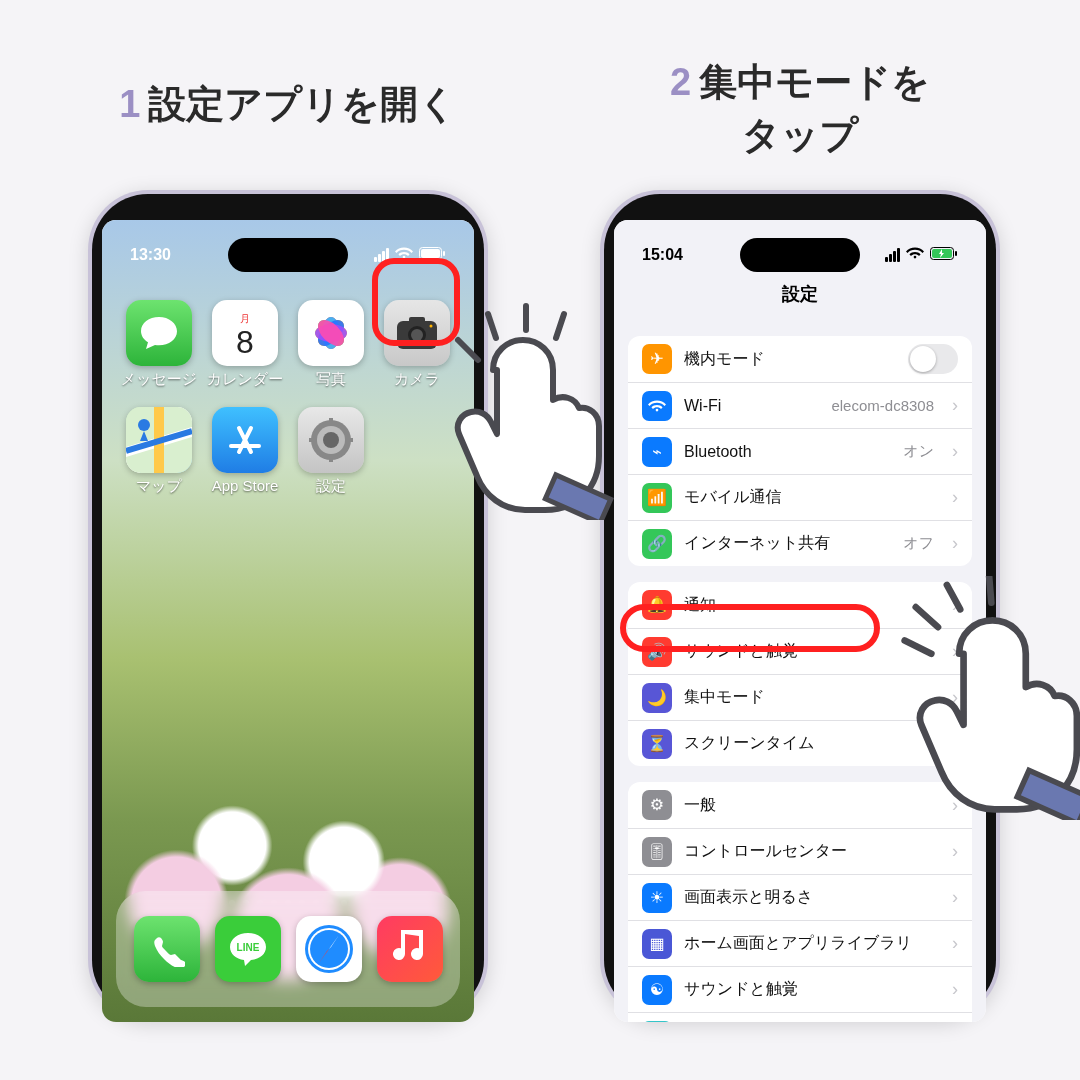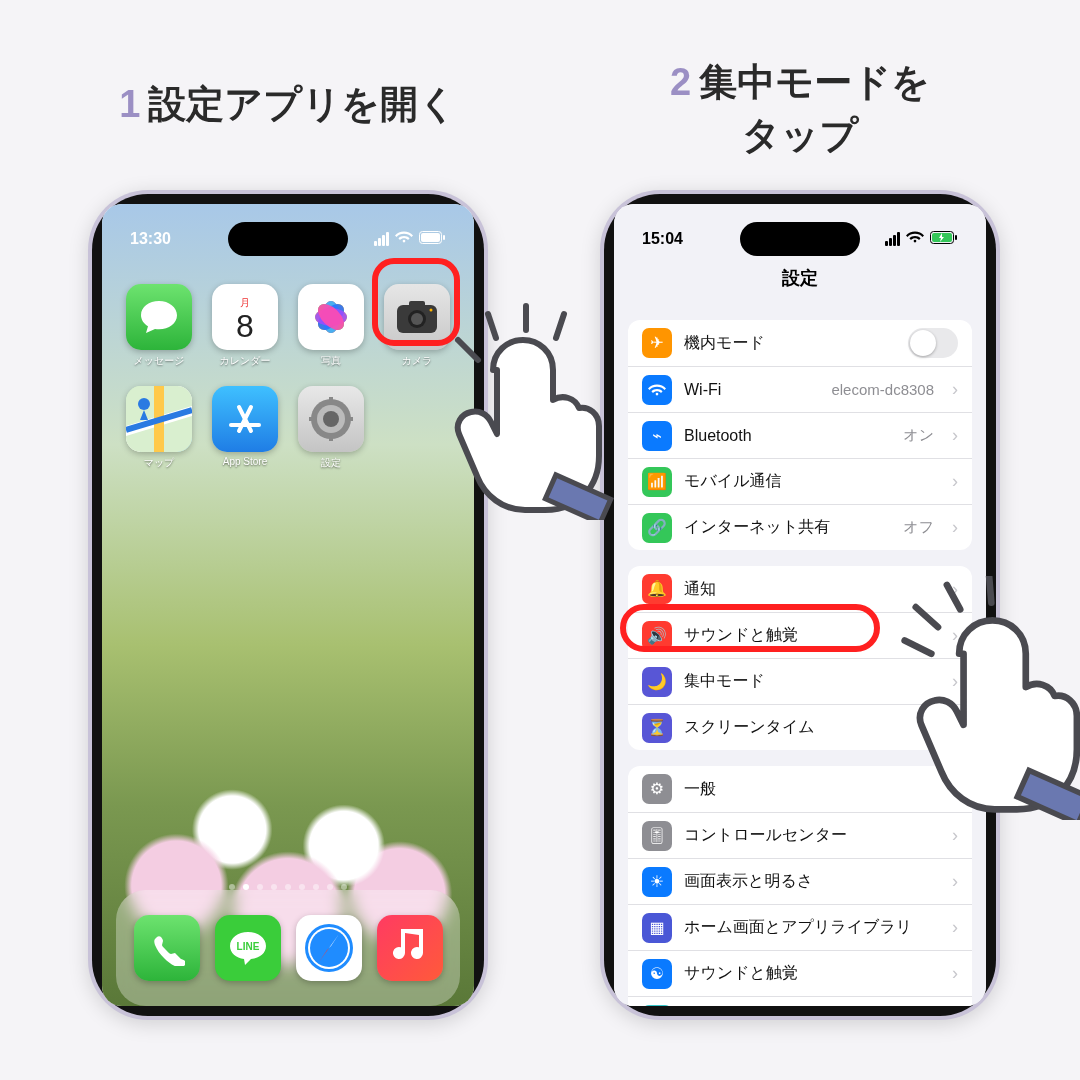--- a/index.html
+++ b/index.html
@@ -37,24 +37,25 @@
   .phone-bezel {
     position: absolute;
     inset: 4px;
     background: #111;
     border-radius: 56px;
     padding: 10px;
   }
   .phone-screen {
     width: 100%;
     height: 100%;
-    border-radius: 20px;
+    border-radius: 14px;
     overflow: hidden;
     position: relative;
     background: #fff;
+    margin-top: 16px;
   }
   #phone1 { top: 190px; left: 88px; }
   #phone2 { top: 190px; left: 600px; padding-left: 44px; }
 
   .pill {
     position: absolute;
     top: 18px;
     left: 50%;
     transform: translateX(-50%);
     width: 120px;
@@ -117,41 +118,41 @@
   .app-icon {
     width: 66px; height: 66px;
     border-radius: 15px;
     display:flex; align-items:center; justify-content:center;
     font-size: 32px;
     box-shadow: 0 2px 6px rgba(0,0,0,0.25);
     position:relative;
     overflow:hidden;
   }
   .app-label {
-    font-size: 10px;
+    font-size: 15px;
     color: #fff;
     text-shadow: 0 1px 2px rgba(0,0,0,0.6);
     white-space: nowrap;
   }
 
   
   .ic-messages { background: linear-gradient(180deg,#6de36f,#2db43a); color:#fff; }
   .ic-calendar { background:#fff; flex-direction:column; }
   .ic-calendar .dow{font-size:10px;color:#e33;margin-top:4px;}
   .ic-calendar .day{font-size:32px;font-weight:300;color:#222;line-height:1;}
   .ic-photos  { background:#fff; }
   .ic-camera  { background:linear-gradient(180deg,#e6e6e6,#c8c8c8); }
   .ic-weather { background:linear-gradient(180deg,#3fa9f5,#2c7ee0); color:#fff; }
   .ic-maps    { background:linear-gradient(135deg,#d0f0c8 0 40%,#fff 40% 60%,#a0d8f0 60%); }
   .ic-appstore{ background:linear-gradient(180deg,#3fc0ff,#1f7de5); color:#fff; }
   .ic-settings{ background:linear-gradient(180deg,#e8e8e8,#c4c4c4); }
 
   .dock {
     position:absolute;
-    bottom: 0; left: 14px; right: 14px;
+    bottom: 15px; left: 14px; right: 14px;
     height: 116px;
     background: rgba(255,255,255,0.32);
     backdrop-filter: blur(8px);
     border-radius: 30px;
     display:flex;
     justify-content: space-around;
     align-items:center;
     padding: 0 10px;
     z-index:10;
   }

